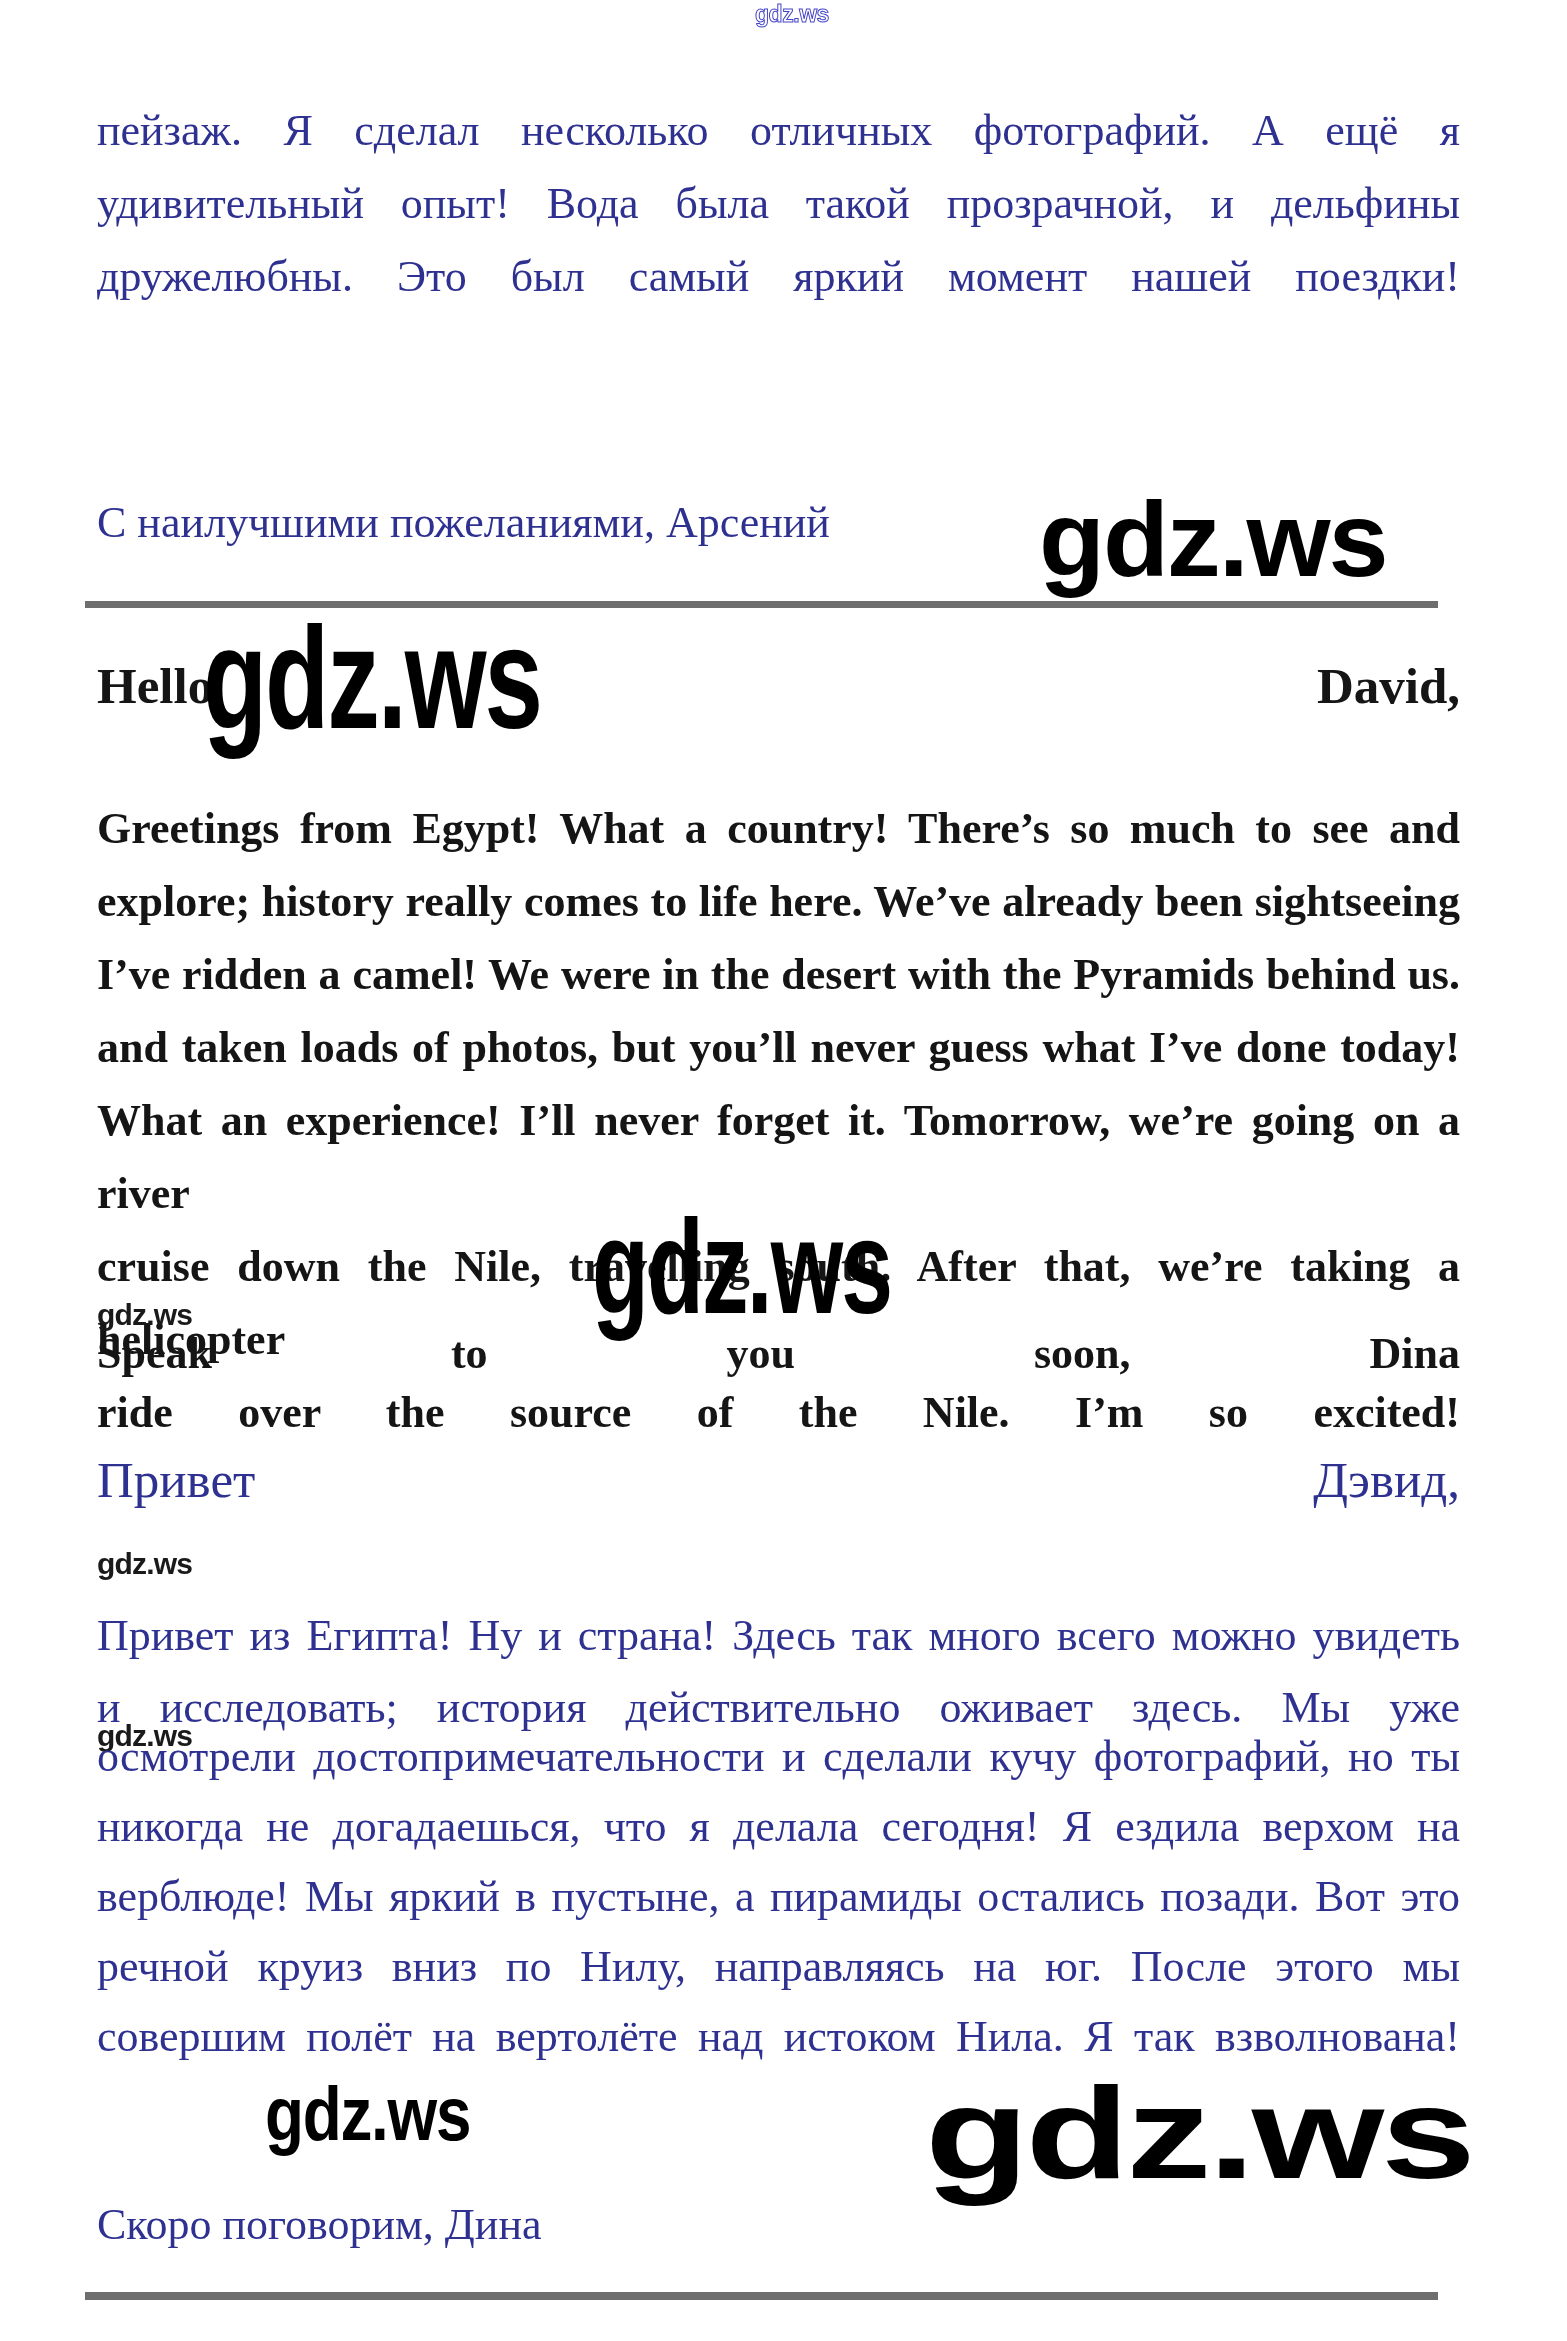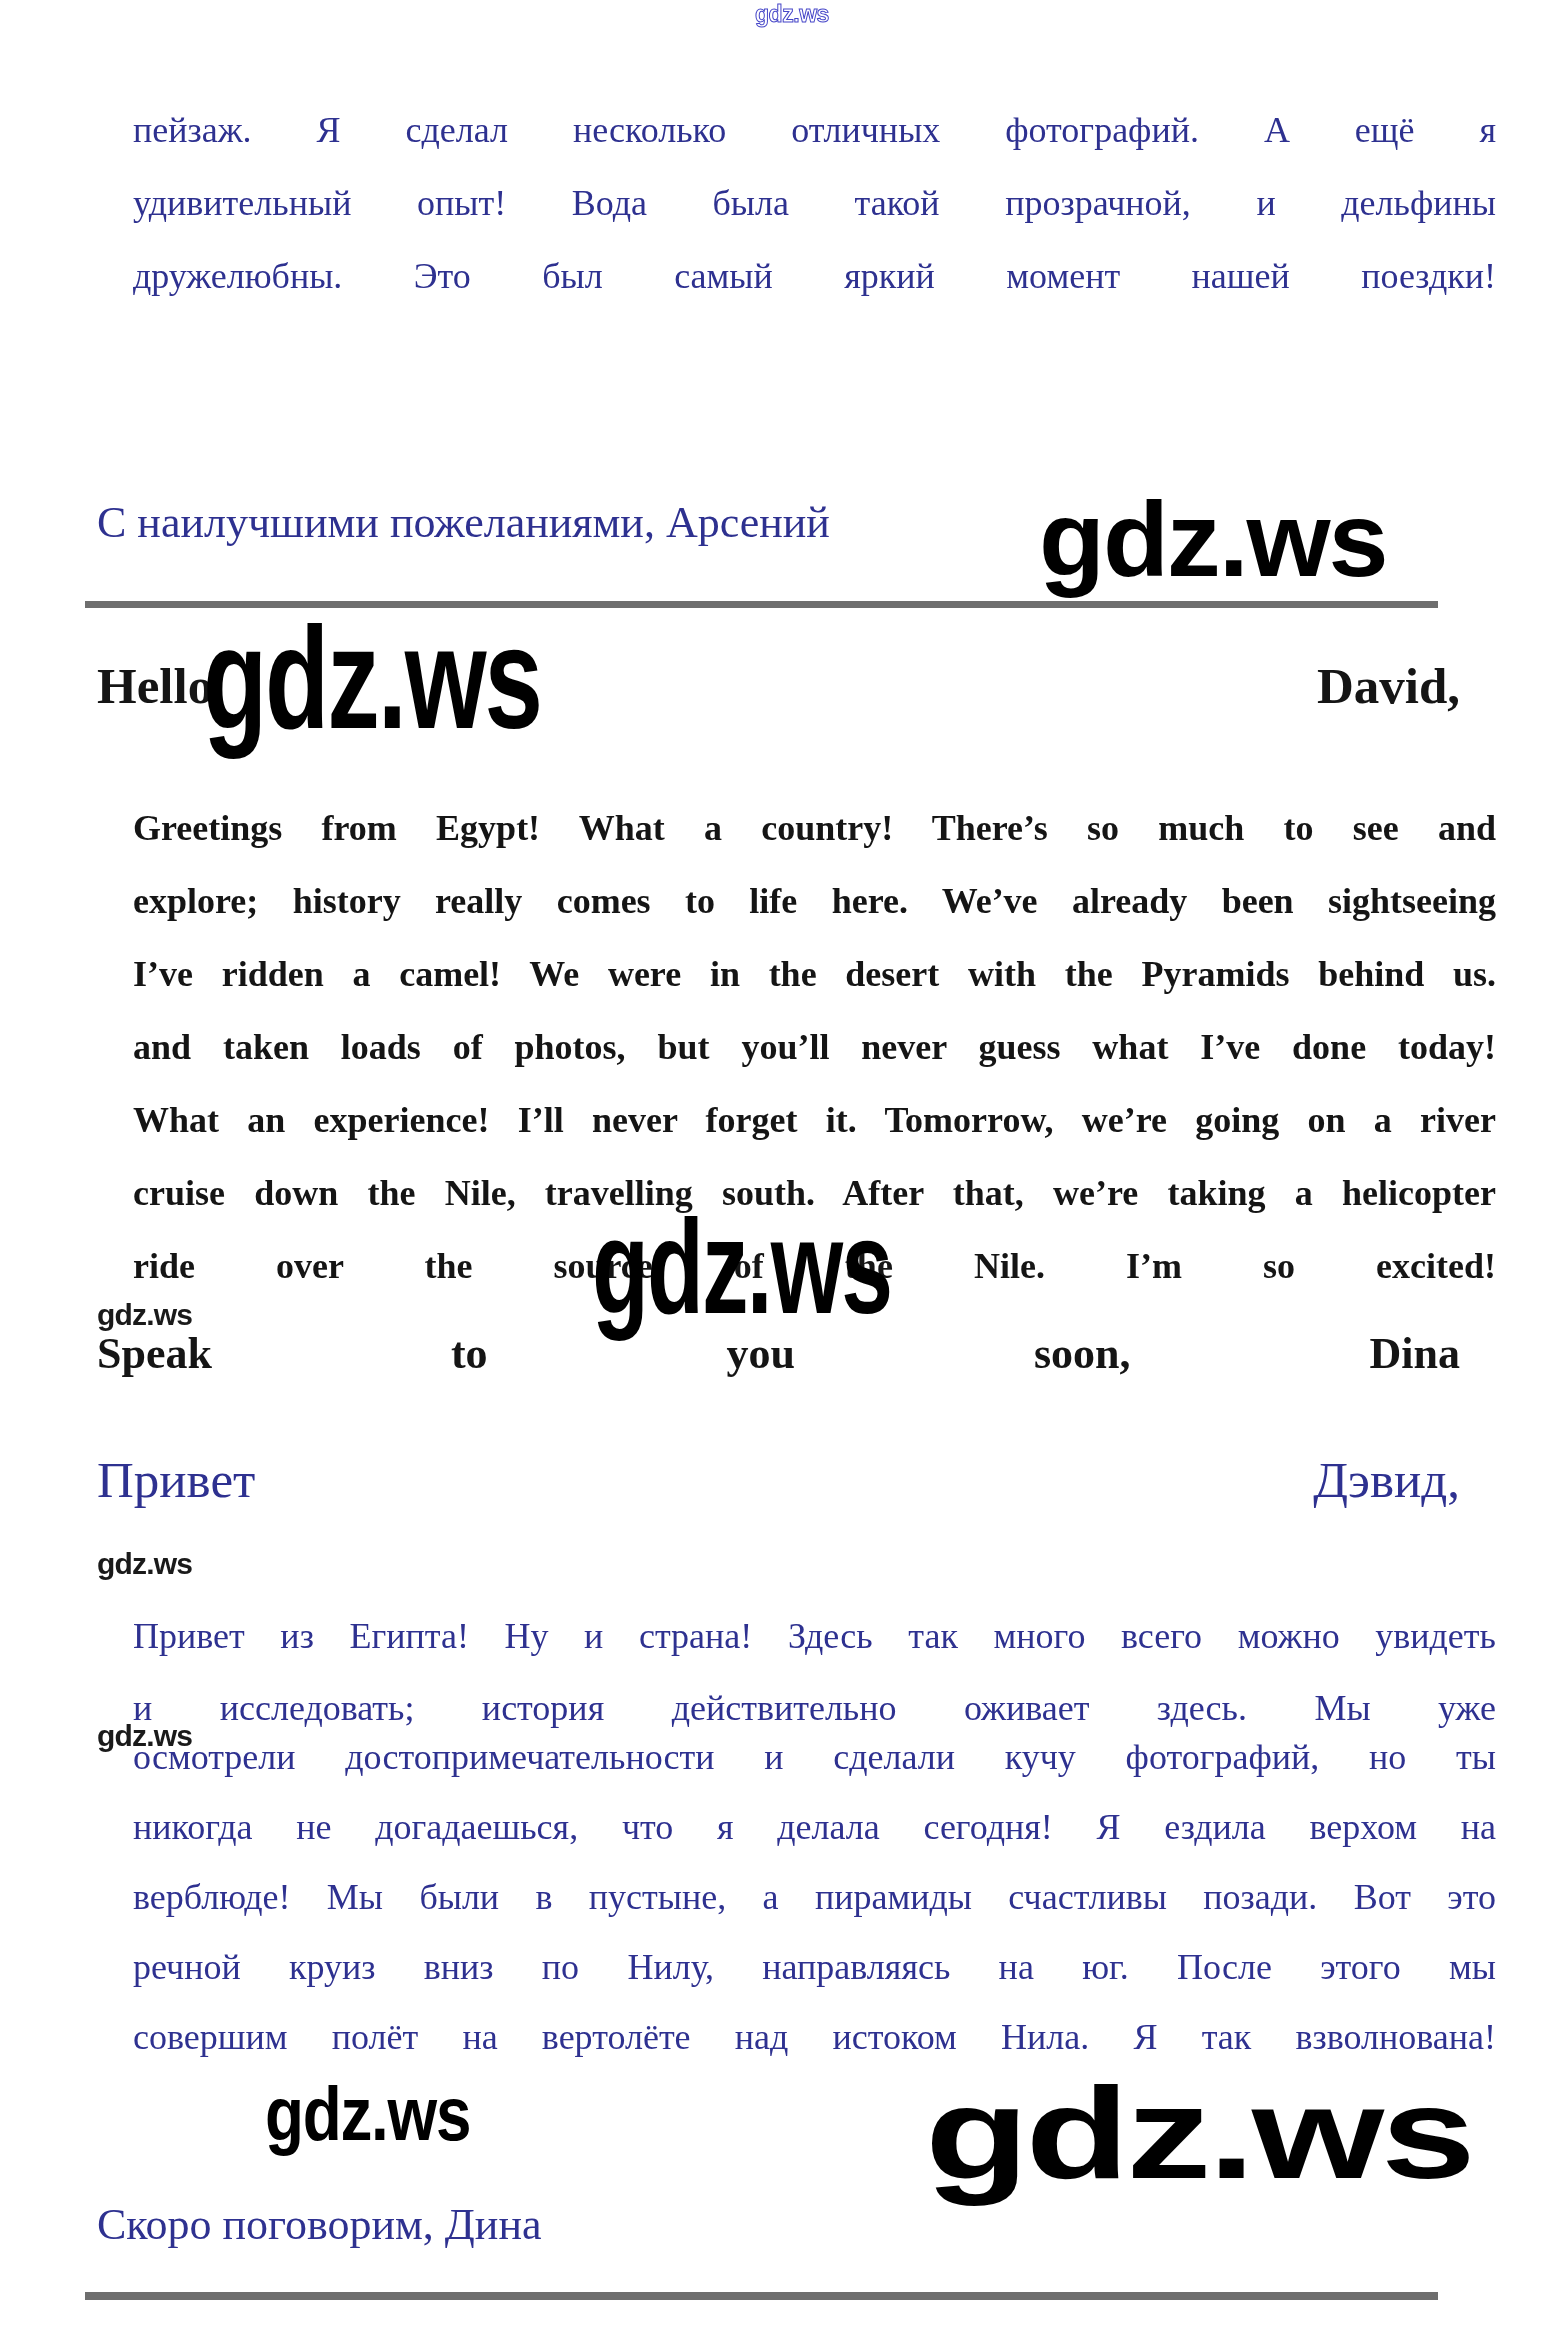--- a/index.html
+++ b/index.html
@@ -5,21 +5,21 @@
   html, body { margin: 0; padding: 0; }
   body {
     width: 1568px; height: 2342px;
     background: #ffffff;
     position: relative;
     overflow: hidden;
     font-family: "Liberation Serif", "DejaVu Serif", serif;
     color: #151515;
   }
   .col { left: 97px; width: 1363px; }
-  .para { position: absolute; font-size: 36px; margin-left: 36px; }
+  .para { position: absolute; font-size: 44px; }
   .jl { text-align: justify; text-align-last: justify; white-space: normal; }
   .single { position: absolute; font-size: 44px; line-height: 50px; height: 50px; }
   .blue { color: #2e3190; }
   .black { color: #151515; font-weight: bold; }
   .bold { font-weight: bold; }
   .row { position: absolute; display: flex; justify-content: space-between; font-size: 51px; line-height: 50px; }
   .rule { position: absolute; left: 85px; width: 1353px; background: #6e6e6e; }
   .wm {
     position: absolute;
     font-family: "Liberation Sans", "DejaVu Sans", sans-serif;
@@ -88,21 +88,21 @@
 <div class="para col blue" style="top:1600px; line-height:72px;">
   <div class="jl">Привет из Египта! Ну и страна! Здесь так много всего можно увидеть</div>
   <div class="jl">и исследовать; история действительно оживает здесь. Мы уже</div>
 </div>
 
 <div class="wm wm-small" style="top:1721px;">gdz.ws</div>
 
 <div class="para col blue" style="top:1722px; line-height:70px;">
   <div class="jl">осмотрели достопримечательности и сделали кучу фотографий, но ты</div>
   <div class="jl">никогда не догадаешься, что я делала сегодня! Я ездила верхом на</div>
-  <div class="jl">верблюде! Мы были в пустыне, а пирамиды счастливы позади. Вот это</div>
+  <div class="jl">верблюде! Мы яркий в пустыне, а пирамиды остались позади. Вот это</div>
   <div class="jl">речной круиз вниз по Нилу, направляясь на юг. После этого мы</div>
   <div class="jl">совершим полёт на вертолёте над истоком Нила. Я так взволнована!</div>
 </div>
 
 <div class="wm wm-botl">gdz.ws</div>
 <div class="wm wm-botr">gdz.ws</div>
 
 <div class="single col blue" style="top:2200px;">Скоро поговорим, Дина</div>
 
 <div class="rule" style="top:2292px; height:7.6px;"></div>

